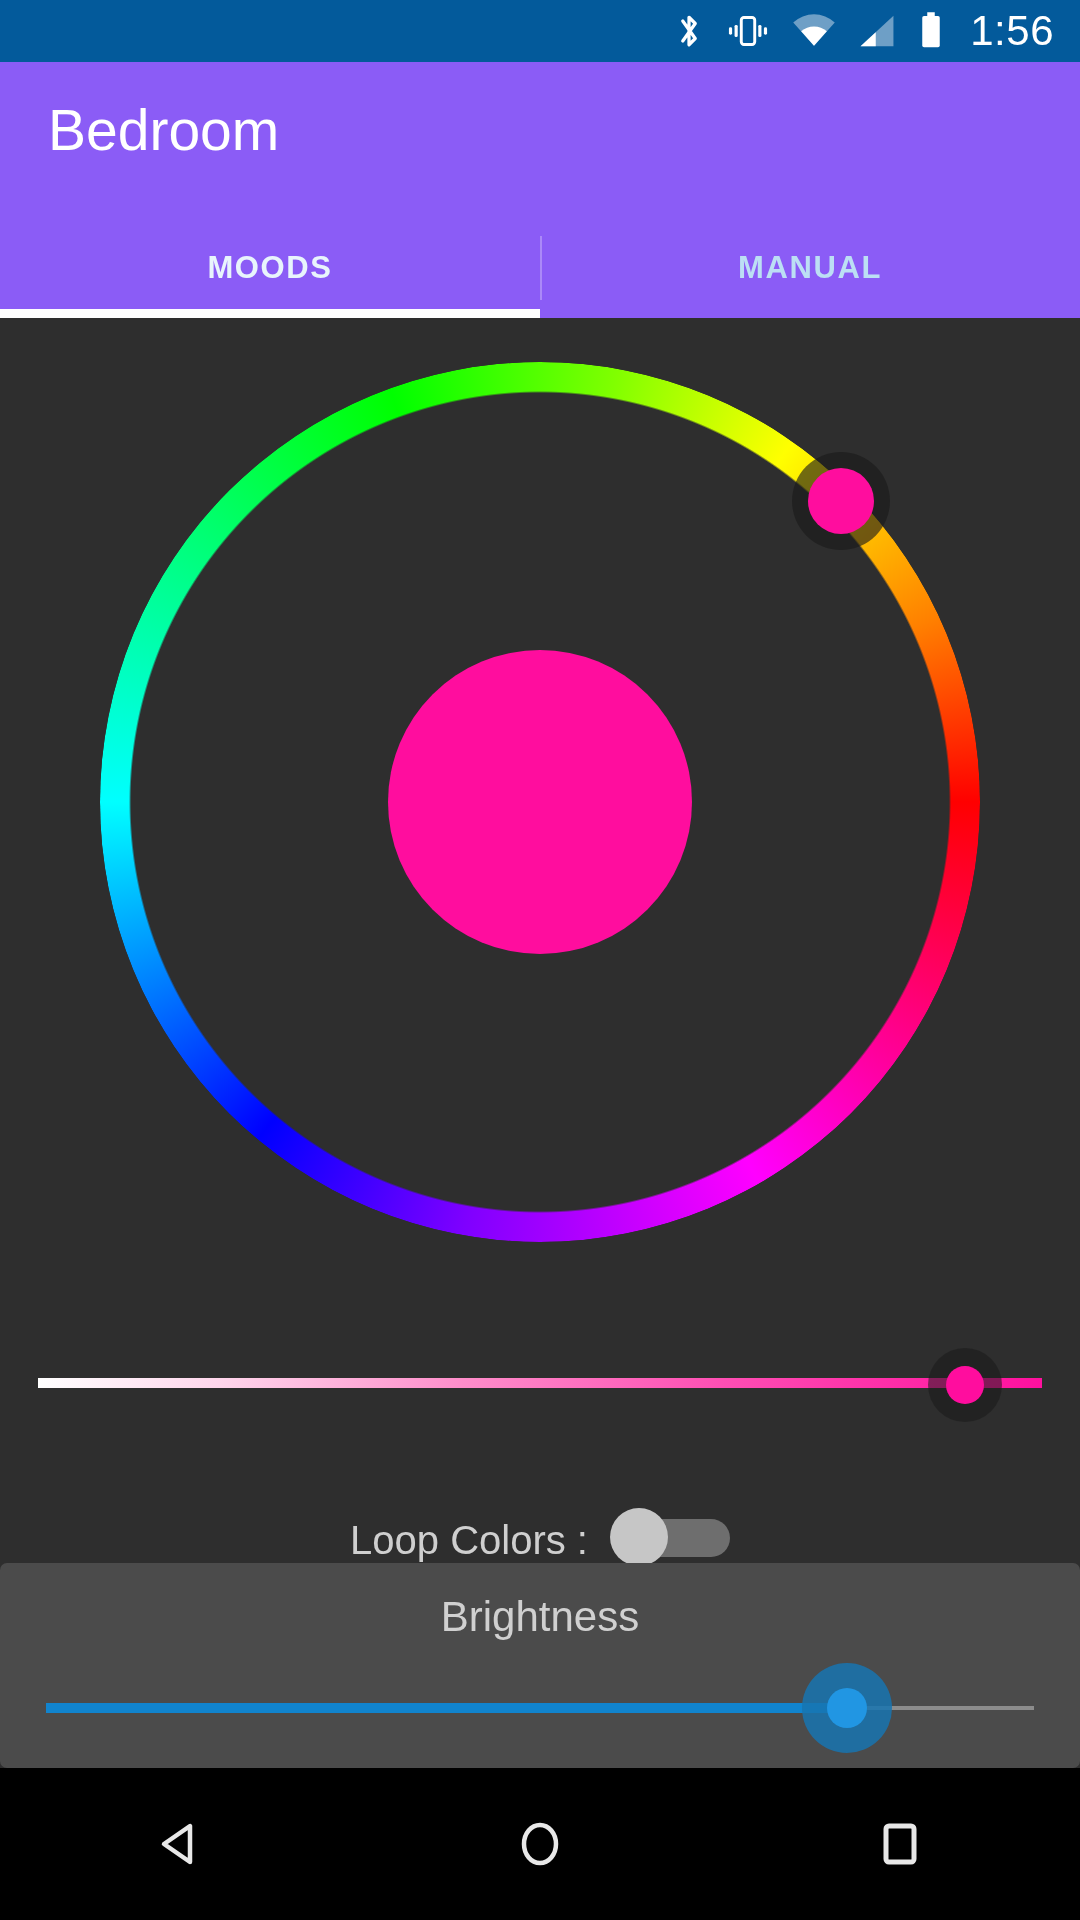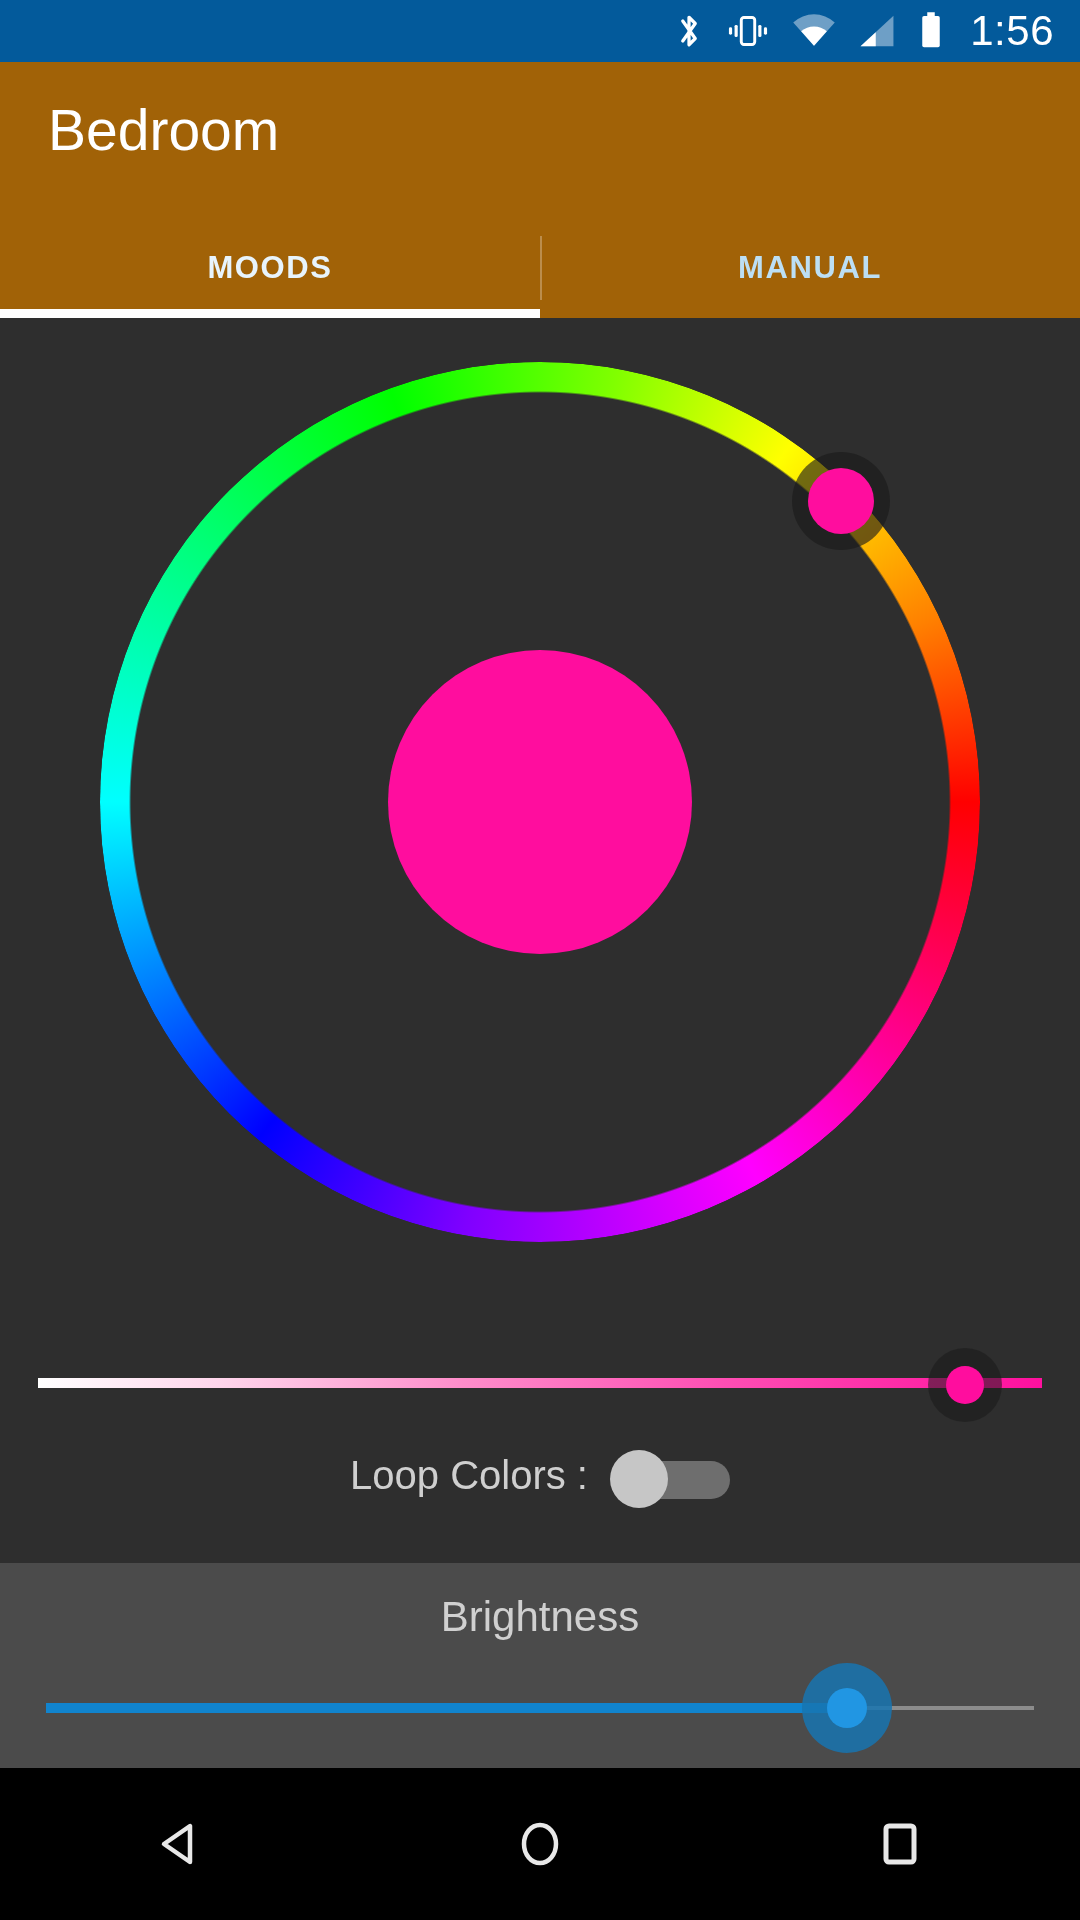--- a/index.html
+++ b/index.html
@@ -21,21 +21,21 @@
   .sb-icons{ display:flex; align-items:center; gap:22px; }
   .sb-ico{ display:block; }
   .sb-time{
     color:#ffffff; font-size:42px; font-weight:400; letter-spacing:0.5px;
     margin-left:26px; line-height:1;
   }
 
   
   .appbar{
     position:absolute; left:0; top:62px; width:1080px; height:256px;
-    background:#a16207;
+    background:#8b5cf6;
   }
   .app-title{
     position:absolute; left:48px; top:34px;
     color:#ffffff; font-size:57px; font-weight:400; line-height:1.2;
   }
   .tabs{
     position:absolute; left:0; bottom:0; width:1080px; height:100px;
     display:flex;
   }
   .tab{
@@ -113,41 +113,42 @@
     position:absolute; left:928px; top:20px;
     width:74px; height:74px; border-radius:50%;
     background:rgba(26,26,26,0.55);
     display:flex; align-items:center; justify-content:center;
   }
   .sat-thumb .knob{ width:38px; height:38px; border-radius:50%; background:#FF0D9E; }
 
   
   .loop-row{
     position:absolute; left:0; top:1135px; width:1080px; height:110px;
-    display:flex; align-items:flex-start; justify-content:center;
+    display:flex; align-items:flex-end; justify-content:center;
   }
   .loop-label{
     color:#CFCFCF; font-size:40px; font-weight:400; margin-right:22px;
   }
   .switch{
     position:relative; width:120px; height:52px; cursor:pointer;
   }
   .switch-track{
     position:absolute; left:18px; top:8px; width:102px; height:38px;
     border-radius:19px; background:#6E6E6E;
   }
   .switch-knob{
     position:absolute; left:0px; top:0px; width:58px; height:58px;
     border-radius:50%; background:#C6C6C6; top:-3px;
   }
 
   
   .brightness-panel{
     position:absolute; left:0; top:1245px; width:1080px; height:205px;
     background:#4B4B4B;
+    border-radius:7px;
   }
   .bright-label{
     position:absolute; left:0; top:30px; width:1080px; text-align:center;
     color:#D0D0D0; font-size:42px; font-weight:400;
   }
   .bright-track-bg{
     position:absolute; left:46px; top:143px; width:988px; height:4px;
     background:#8C8C8C;
   }
   .bright-track-fill{

